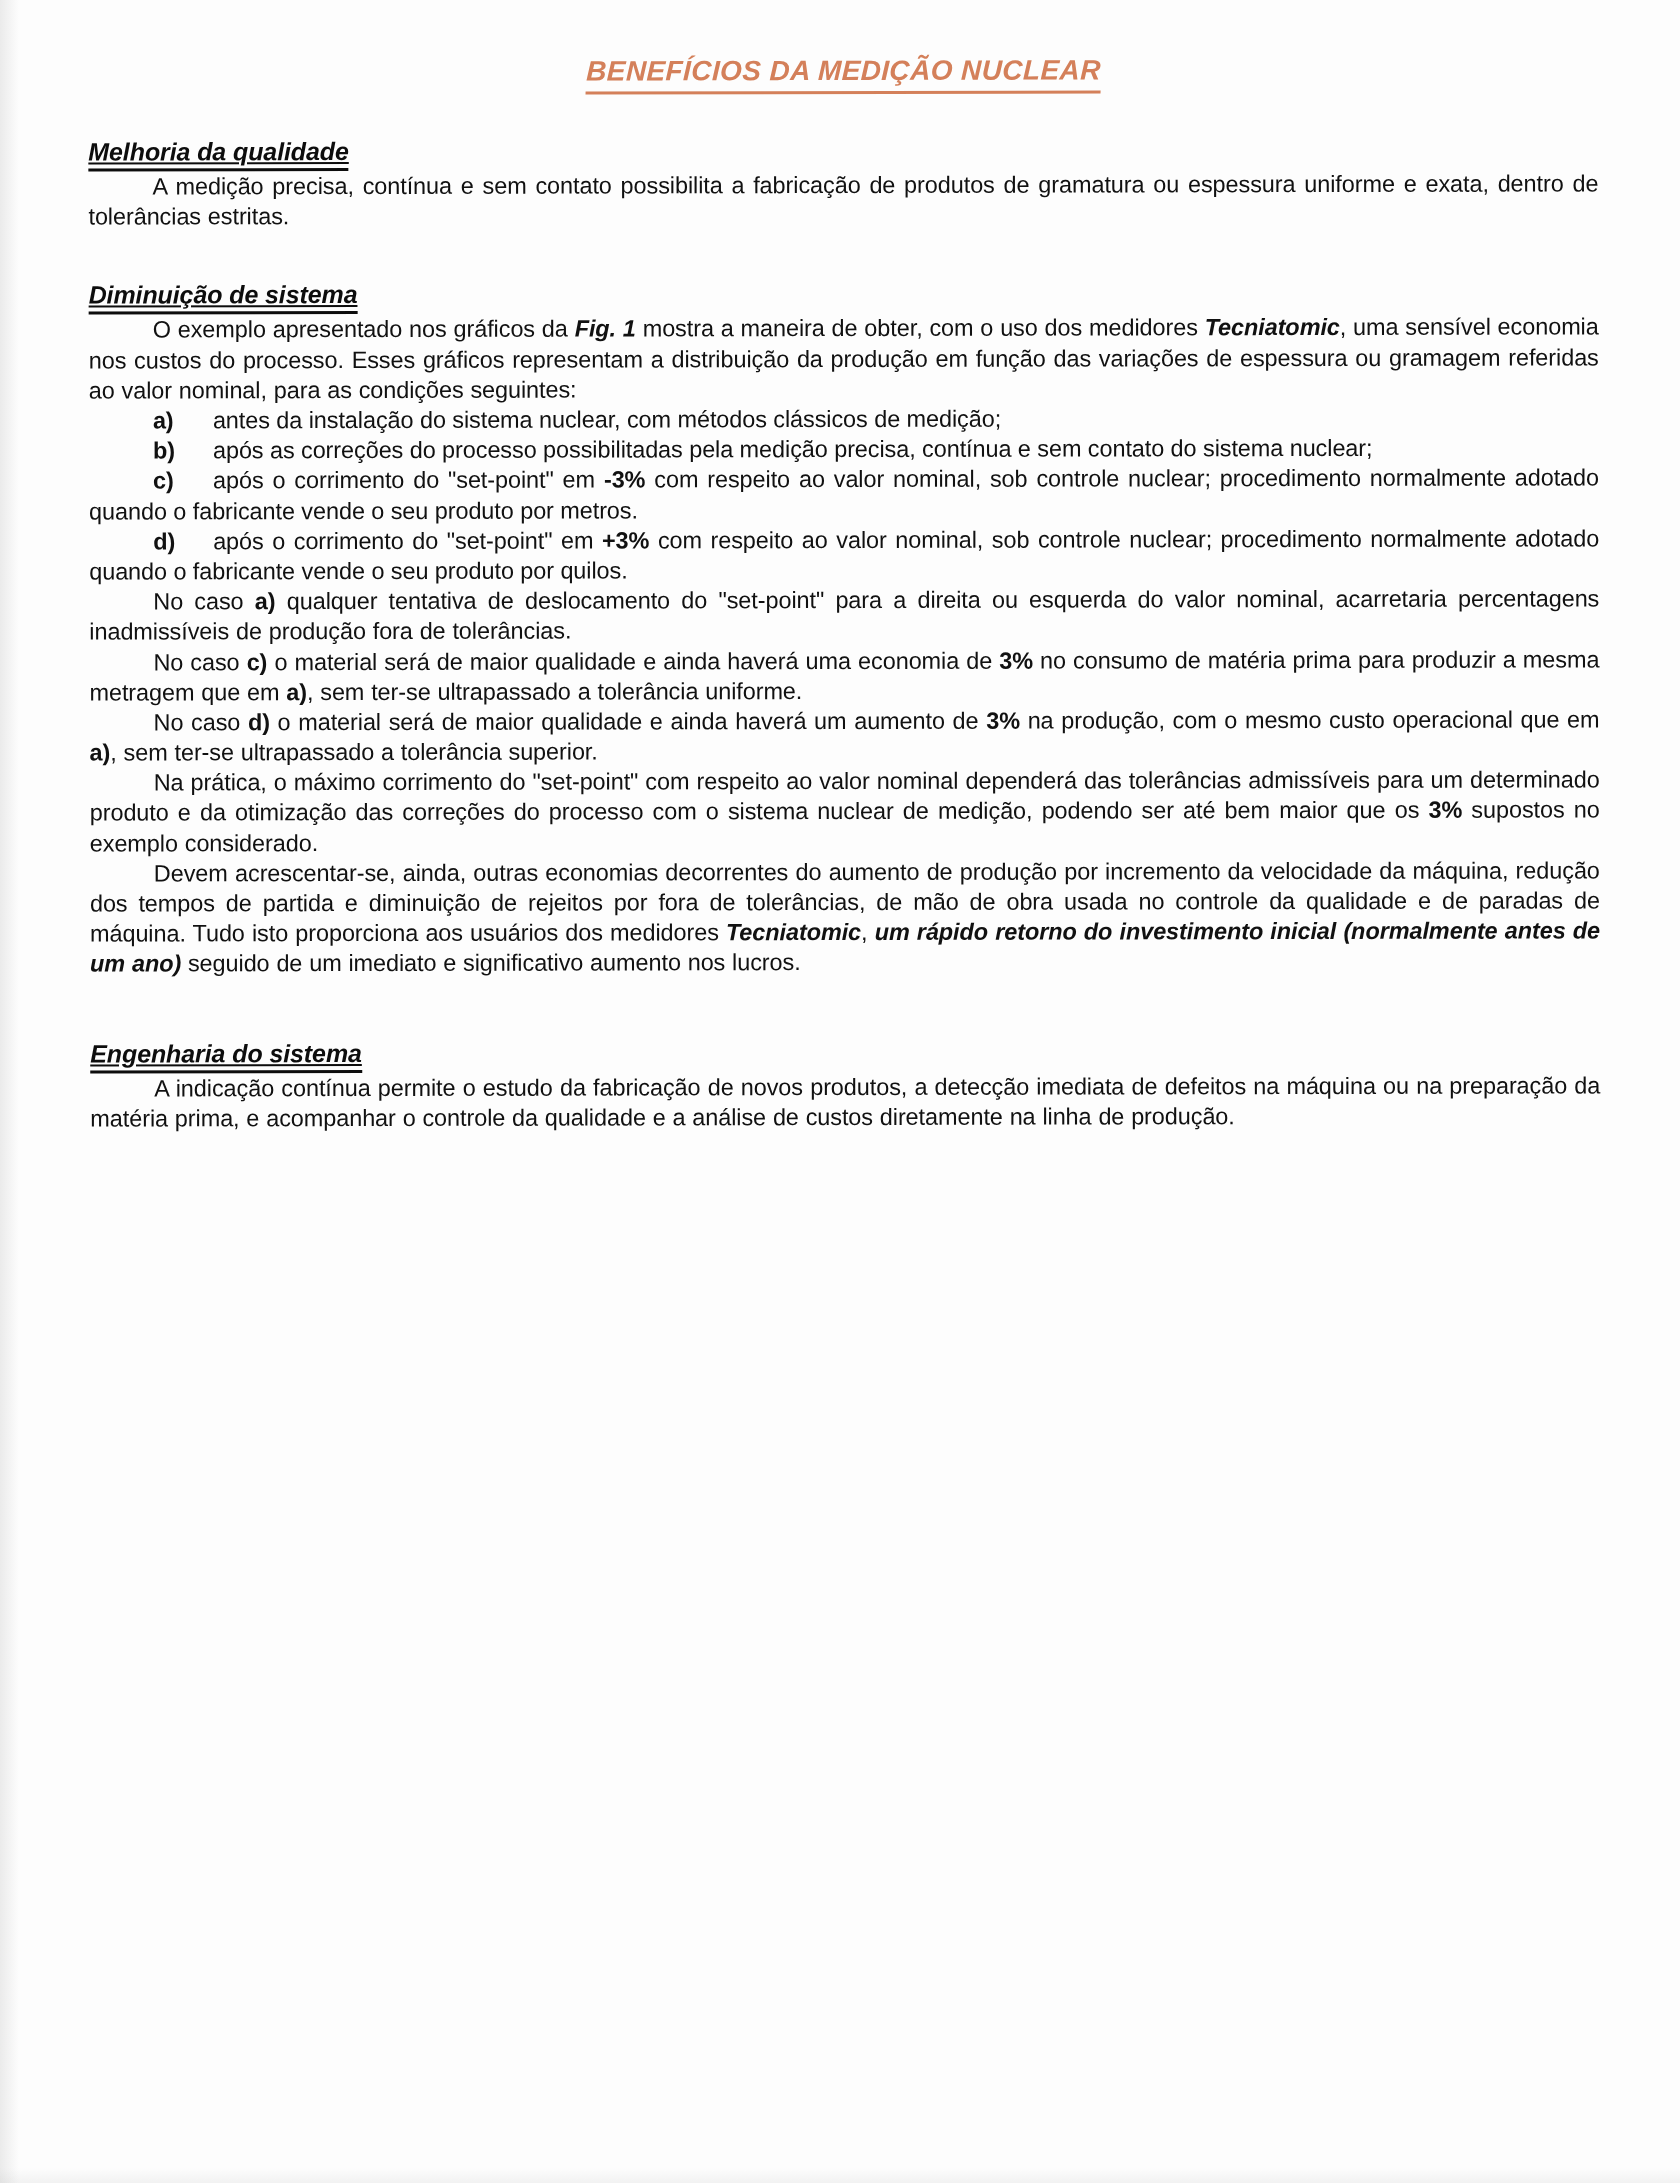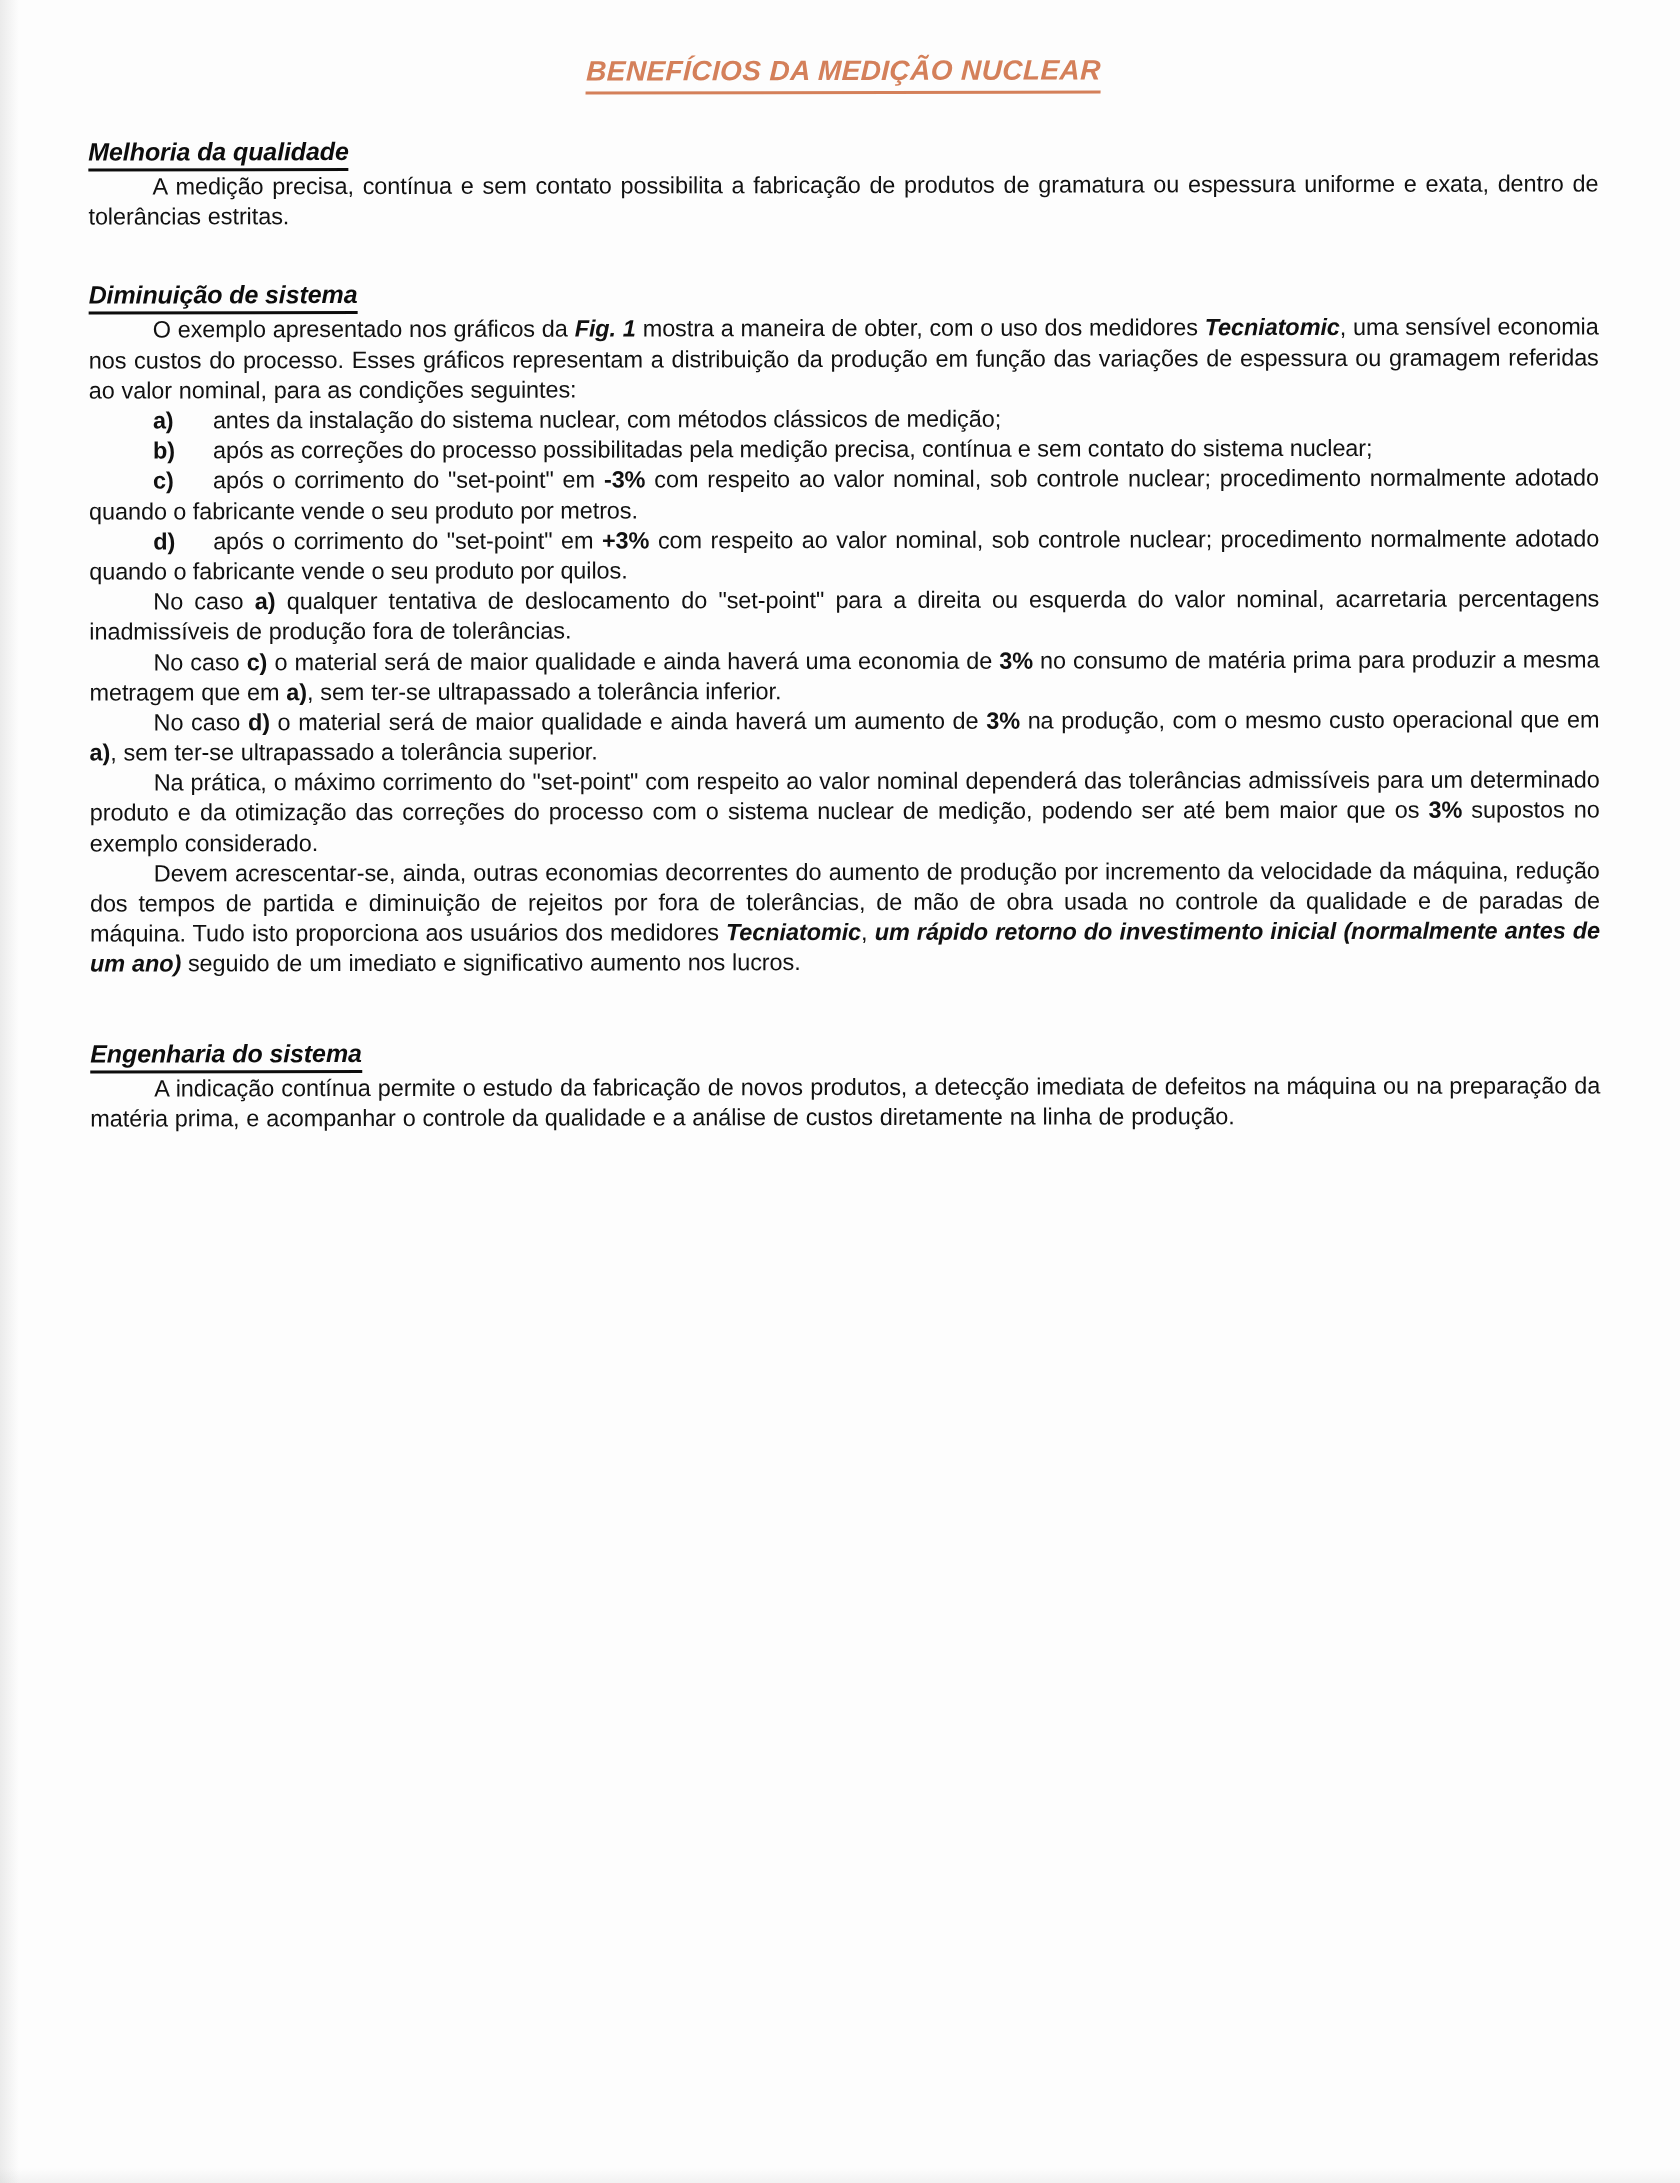--- a/index.html
+++ b/index.html
@@ -68,20 +68,21 @@
     font-size: 25px;
     color: #0d0d0d;
     margin: 0;
     display: block;
   }
   .section-heading .htext {
     display: inline-block;
     border-bottom: 3.7px solid #0d0d0d;
     padding-bottom: 2.2px;
     letter-spacing: -0.1px;
+    text-decoration: underline;
   }
 
   .h-melhoria { margin-top: 42px; }
   .h-diminuicao { margin-top: 49px; }
   .h-engenharia { margin-top: 60px; }
 
   
   p.body {
     font-size: 23.5px;
     line-height: 1.285;
@@ -145,21 +146,21 @@
     <p class="list-item gap-sm"><span class="marker">a)</span><span>antes da instalação do sistema nuclear, com métodos clássicos de medição;</span></p>
 
     <p class="list-item gap-sm"><span class="marker">b)</span><span>após as correções do processo possibilitadas pela medição precisa, contínua e sem contato do sistema nuclear;</span></p>
 
     <p class="list-item gap-sm"><span class="marker">c)</span><span>após o corrimento do "set-point" em </span><span class="b">-3%</span><span> com respeito ao valor nominal, sob controle nuclear; procedimento normalmente adotado quando o fabricante vende o seu produto por metros.</span></p>
 
     <p class="list-item gap-sm"><span class="marker">d)</span><span>após o corrimento do "set-point" em </span><span class="b">+3%</span><span> com respeito ao valor nominal, sob controle nuclear; procedimento normalmente adotado quando o fabricante vende o seu produto por quilos.</span></p>
 
     <p class="body indent gap-sm"><span>No caso </span><span class="b">a)</span><span> qualquer tentativa de deslocamento do "set-point" para a direita ou esquerda do valor nominal, acarretaria percentagens inadmissíveis de produção fora de tolerâncias.</span></p>
 
-    <p class="body indent gap-sm"><span>No caso </span><span class="b">c)</span><span> o material será de maior qualidade e ainda haverá uma economia de </span><span class="b">3%</span><span> no consumo de matéria prima para produzir a mesma metragem que em </span><span class="b">a)</span><span>, sem ter-se ultrapassado a tolerância inferior.</span></p>
+    <p class="body indent gap-sm"><span>No caso </span><span class="b">c)</span><span> o material será de maior qualidade e ainda haverá uma economia de </span><span class="b">3%</span><span> no consumo de matéria prima para produzir a mesma metragem que em </span><span class="b">a)</span><span>, sem ter-se ultrapassado a tolerância uniforme.</span></p>
 
     <p class="body indent gap-sm"><span>No caso </span><span class="b">d)</span><span> o material será de maior qualidade e ainda haverá um aumento de </span><span class="b">3%</span><span> na produção, com o mesmo custo operacional que em </span><span class="b">a)</span><span>, sem ter-se ultrapassado a tolerância superior.</span></p>
 
     <p class="body indent gap-sm"><span>Na prática, o máximo corrimento do "set-point" com respeito ao valor nominal dependerá das tolerâncias admissíveis para um determinado produto e da otimização das correções do processo com o sistema nuclear de medição, podendo ser até bem maior que os </span><span class="b">3%</span><span> supostos no exemplo considerado.</span></p>
 
     <p class="body indent gap-sm"><span>Devem acrescentar-se, ainda, outras economias decorrentes do aumento de produção por incremento da velocidade da máquina, redução dos tempos de partida e diminuição de rejeitos por fora de tolerâncias, de mão de obra usada no controle da qualidade e de paradas de máquina. Tudo isto proporciona aos usuários dos medidores </span><span class="bi">Tecniatomic</span><span>, </span><span class="bi">um rápido retorno do investimento inicial (normalmente antes de um ano)</span><span> seguido de um imediato e significativo aumento nos lucros.</span></p>
 
     <h2 class="section-heading h-engenharia"><span class="htext">Engenharia do sistema</span></h2>
 
     <p class="body indent gap-md">A indicação contínua permite o estudo da fabricação de novos produtos, a detecção imediata de defeitos na máquina ou na preparação da matéria prima, e acompanhar o controle da qualidade e a análise de custos diretamente na linha de produção.</p>

